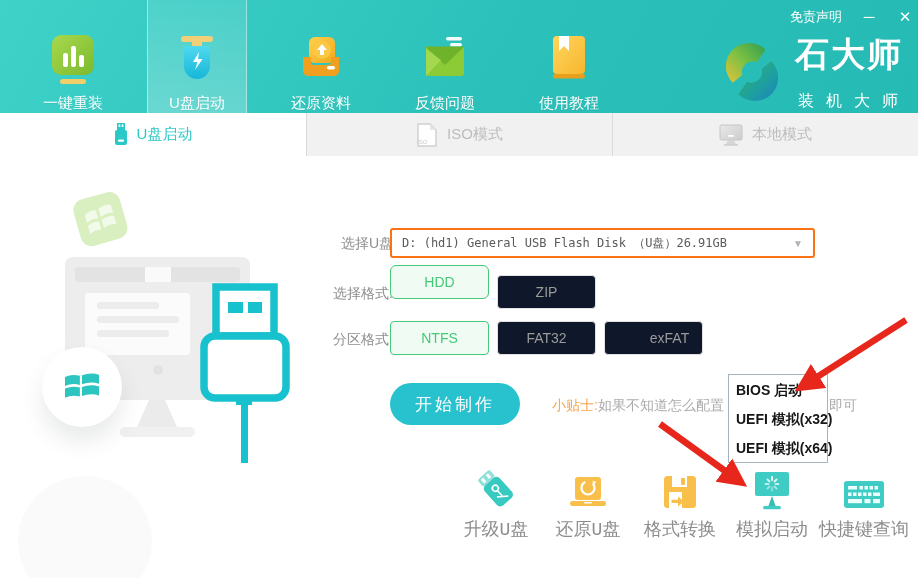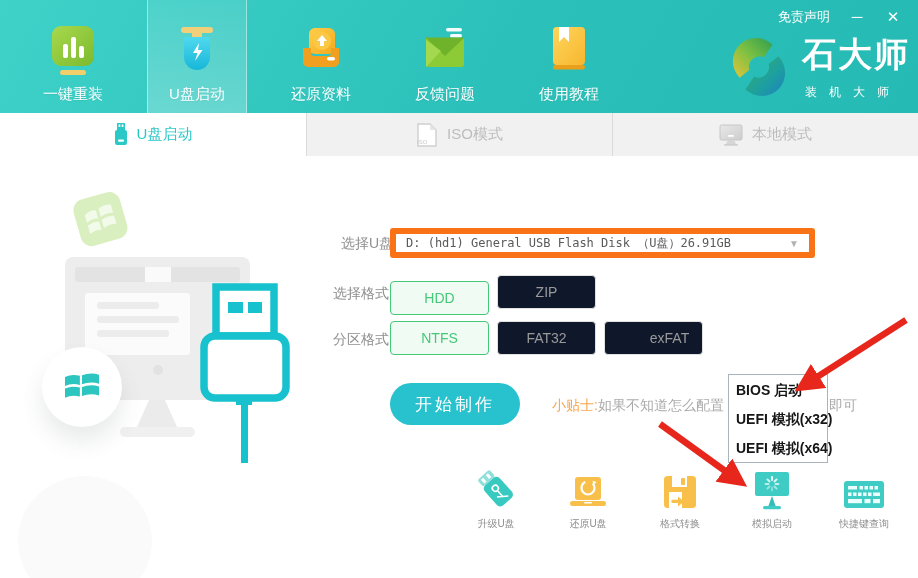--- a/index.html
+++ b/index.html
@@ -5,34 +5,34 @@
   * { margin:0; padding:0; box-sizing:border-box; }
   html,body { width:918px; height:578px; overflow:hidden; }
   body { font-family:"Liberation Sans", sans-serif; background:#fff; }
   #app { position:relative; width:918px; height:578px; background:#fff; overflow:hidden; }
 
   
   .header { position:absolute; left:0; top:0; width:918px; height:113px;
     background:linear-gradient(120deg,#3ed2c9 0%,#2bc0b9 55%,#25bab3 100%); z-index:4; }
   .nav { position:absolute; left:23px; top:0; display:flex; gap:24px; height:113px; }
   .nav-item { width:100px; height:113px; display:flex; flex-direction:column; align-items:center;
-    justify-content:flex-start; padding-top:24px; cursor:pointer; }
+    justify-content:flex-end; padding-top:24px; cursor:pointer; }
   .nav-item.active { background:linear-gradient(180deg,rgba(255,255,255,.10),rgba(255,255,255,.26));
     border-left:1px solid rgba(255,255,255,.45); border-right:1px solid rgba(255,255,255,.45); }
   .nav-label { color:#fff; font-size:15px; margin-top:9px; text-shadow:0 1px 1px rgba(0,0,0,.06); }
   .nav-ico { width:48px; height:52px; display:flex; align-items:center; justify-content:center; }
 
   .titlebar { position:absolute; right:0; top:0; height:34px; display:flex; align-items:center; gap:18px;
-    padding-right:16px; color:#fff; }
+    padding-right:4px; color:#fff; }
   .disclaimer { font-size:13px; cursor:pointer; }
   .winbtn { font-size:15px; cursor:pointer; width:18px; text-align:center; line-height:18px; }
 
   .logo { position:absolute; right:8px; top:36px; display:flex; align-items:center; gap:14px; }
   .logo-text .logo-name { color:#fff; font-size:34px; font-weight:bold; letter-spacing:2px; line-height:36px; }
-  .logo-text .logo-tag { color:#fff; font-size:12px; letter-spacing:12px; margin-top:12px; margin-left:3px; white-space:nowrap; }
+  .logo-text .logo-tag { color:#fff; font-size:16px; letter-spacing:12px; margin-top:19px; margin-left:3px; white-space:nowrap; }
 
   
   .tabbar { position:absolute; left:0; top:113px; width:918px; height:43px; display:flex; background:#f1f1f1; z-index:3; }
   .tab { width:306px; height:43px; display:flex; align-items:center; justify-content:center; gap:9px;
     color:#bdbdbd; font-size:15px; cursor:pointer; border-left:1px solid #dadada; }
   .tab:first-child { border-left:none; }
   .tab.active { background:#fff; color:#2bc8c8; }
   .tab .t-ico { display:flex; align-items:center; }
   .iso-ico { position:relative; width:22px; height:24px; }
   .iso-badge { position:absolute; left:1px; bottom:2px; font-size:6px; color:#c9c9c9; letter-spacing:0; }
@@ -53,21 +53,21 @@
   .mon-dot { position:absolute; left:88px; top:108px; width:10px; height:10px; border-radius:50%; background:#e2e2e2; }
   .mon-stand { position:absolute; left:72px; top:143px; width:40px; height:27px; background:#ebebeb;
     clip-path:polygon(30% 0,70% 0,100% 100%,0 100%); }
   .mon-base { position:absolute; left:55px; top:170px; width:75px; height:10px; background:#f0f0f0; border-radius:5px; }
   .usb-plug { position:absolute; left:196px; top:127px; z-index:2; }
   .win-circle { position:absolute; left:42px; top:191px; width:80px; height:80px; border-radius:50%;
     background:#fff; box-shadow:0 14px 22px rgba(70,80,80,.12); display:flex; align-items:center; justify-content:center; z-index:3; }
 
   
   .f-label { position:absolute; font-size:14px; color:#8f8f8f; }
-  .usb-select { position:absolute; left:390px; top:72px; width:425px; height:30px; border:6px solid #f97316;
+  .usb-select { position:absolute; left:390px; top:72px; width:425px; height:30px; border:2px solid #f97316;
     border-radius:3px; background:#fff; display:flex; align-items:center; padding:0 10px; cursor:pointer; }
   .usb-select .val { font-family:"DejaVu Sans Mono","Liberation Mono",monospace; font-size:12px; color:#5a5a5a;
     flex:1; white-space:nowrap; overflow:hidden; }
   .caret { color:#b3b3b3; font-size:10px; }
   .opt-btn { position:absolute; height:34px; width:99px; border-radius:4px; border:1px solid #e2e2e2;
     background:#0f172a; color:#9a9a9a; font-size:14px; display:flex; align-items:center; justify-content:center; cursor:pointer; }
   .opt-btn.sel { border-color:#45c878; background:#f0fbf4; color:#45c878; }
   .start-btn { position:absolute; left:390px; top:227px; width:130px; height:42px; border-radius:21px;
     background:#27c2ce; color:#fff; font-size:17px; letter-spacing:3px; display:flex; align-items:center;
     justify-content:center; cursor:pointer; }
@@ -78,21 +78,21 @@
 
   
   .popup { position:absolute; left:728px; top:218px; width:100px; height:89px; background:#fff;
     border:1px solid #a7b4bd; z-index:6; padding-top:1px; }
   .popup-item { height:29px; line-height:29px; padding-left:7px; font-size:14px; font-weight:600;
     color:#161616; cursor:pointer; white-space:nowrap; }
 
   
   .tools { position:absolute; left:450px; top:312px; width:460px; display:flex; }
   .tool { flex:1; display:flex; flex-direction:column; align-items:center; justify-content:flex-end; gap:7px; cursor:pointer; }
-  .tool-label { font-size:10px; color:#8d8d8d; white-space:nowrap; }
+  .tool-label { font-size:18px; color:#8d8d8d; white-space:nowrap;font-family:Liberation Mono, monospace; }
   .tool-ico { height:42px; display:flex; align-items:flex-end; justify-content:center; }
 
   .arrows { position:absolute; left:0; top:0; width:918px; height:578px; z-index:10; pointer-events:none; }
 </style>
 </head>
 <body>
 
 <div id="app">
 
   <div class="header">
@@ -311,21 +311,21 @@
       </svg>
     </div>
 
     <span class="f-label" style="left:341px; top:79px;">选择U盘:</span>
     <div class="usb-select">
       <span class="val">D: (hd1) General USB Flash Disk （U盘）26.91GB</span>
       <span class="caret">▼</span>
     </div>
 
     <span class="f-label" style="left:333px; top:129px;">选择格式:</span>
-    <div class="opt-btn sel" style="left:390px; top:125px;">HDD</div>
+    <div class="opt-btn sel" style="left:390px; top:109px;border-radius:6px;">HDD</div>
     <div class="opt-btn" style="left:497px; top:119px;">ZIP</div>
 
     <span class="f-label" style="left:333px; top:175px;">分区格式:</span>
     <div class="opt-btn sel" style="left:390px; top:165px;">NTFS</div>
     <div class="opt-btn" style="left:497px; top:165px;">FAT32</div>
     <div class="opt-btn" style="left:604px; top:165px;padding-left:32px;">exFAT</div>
 
     <div class="start-btn">开始制作</div>
 
     <div class="tip">

